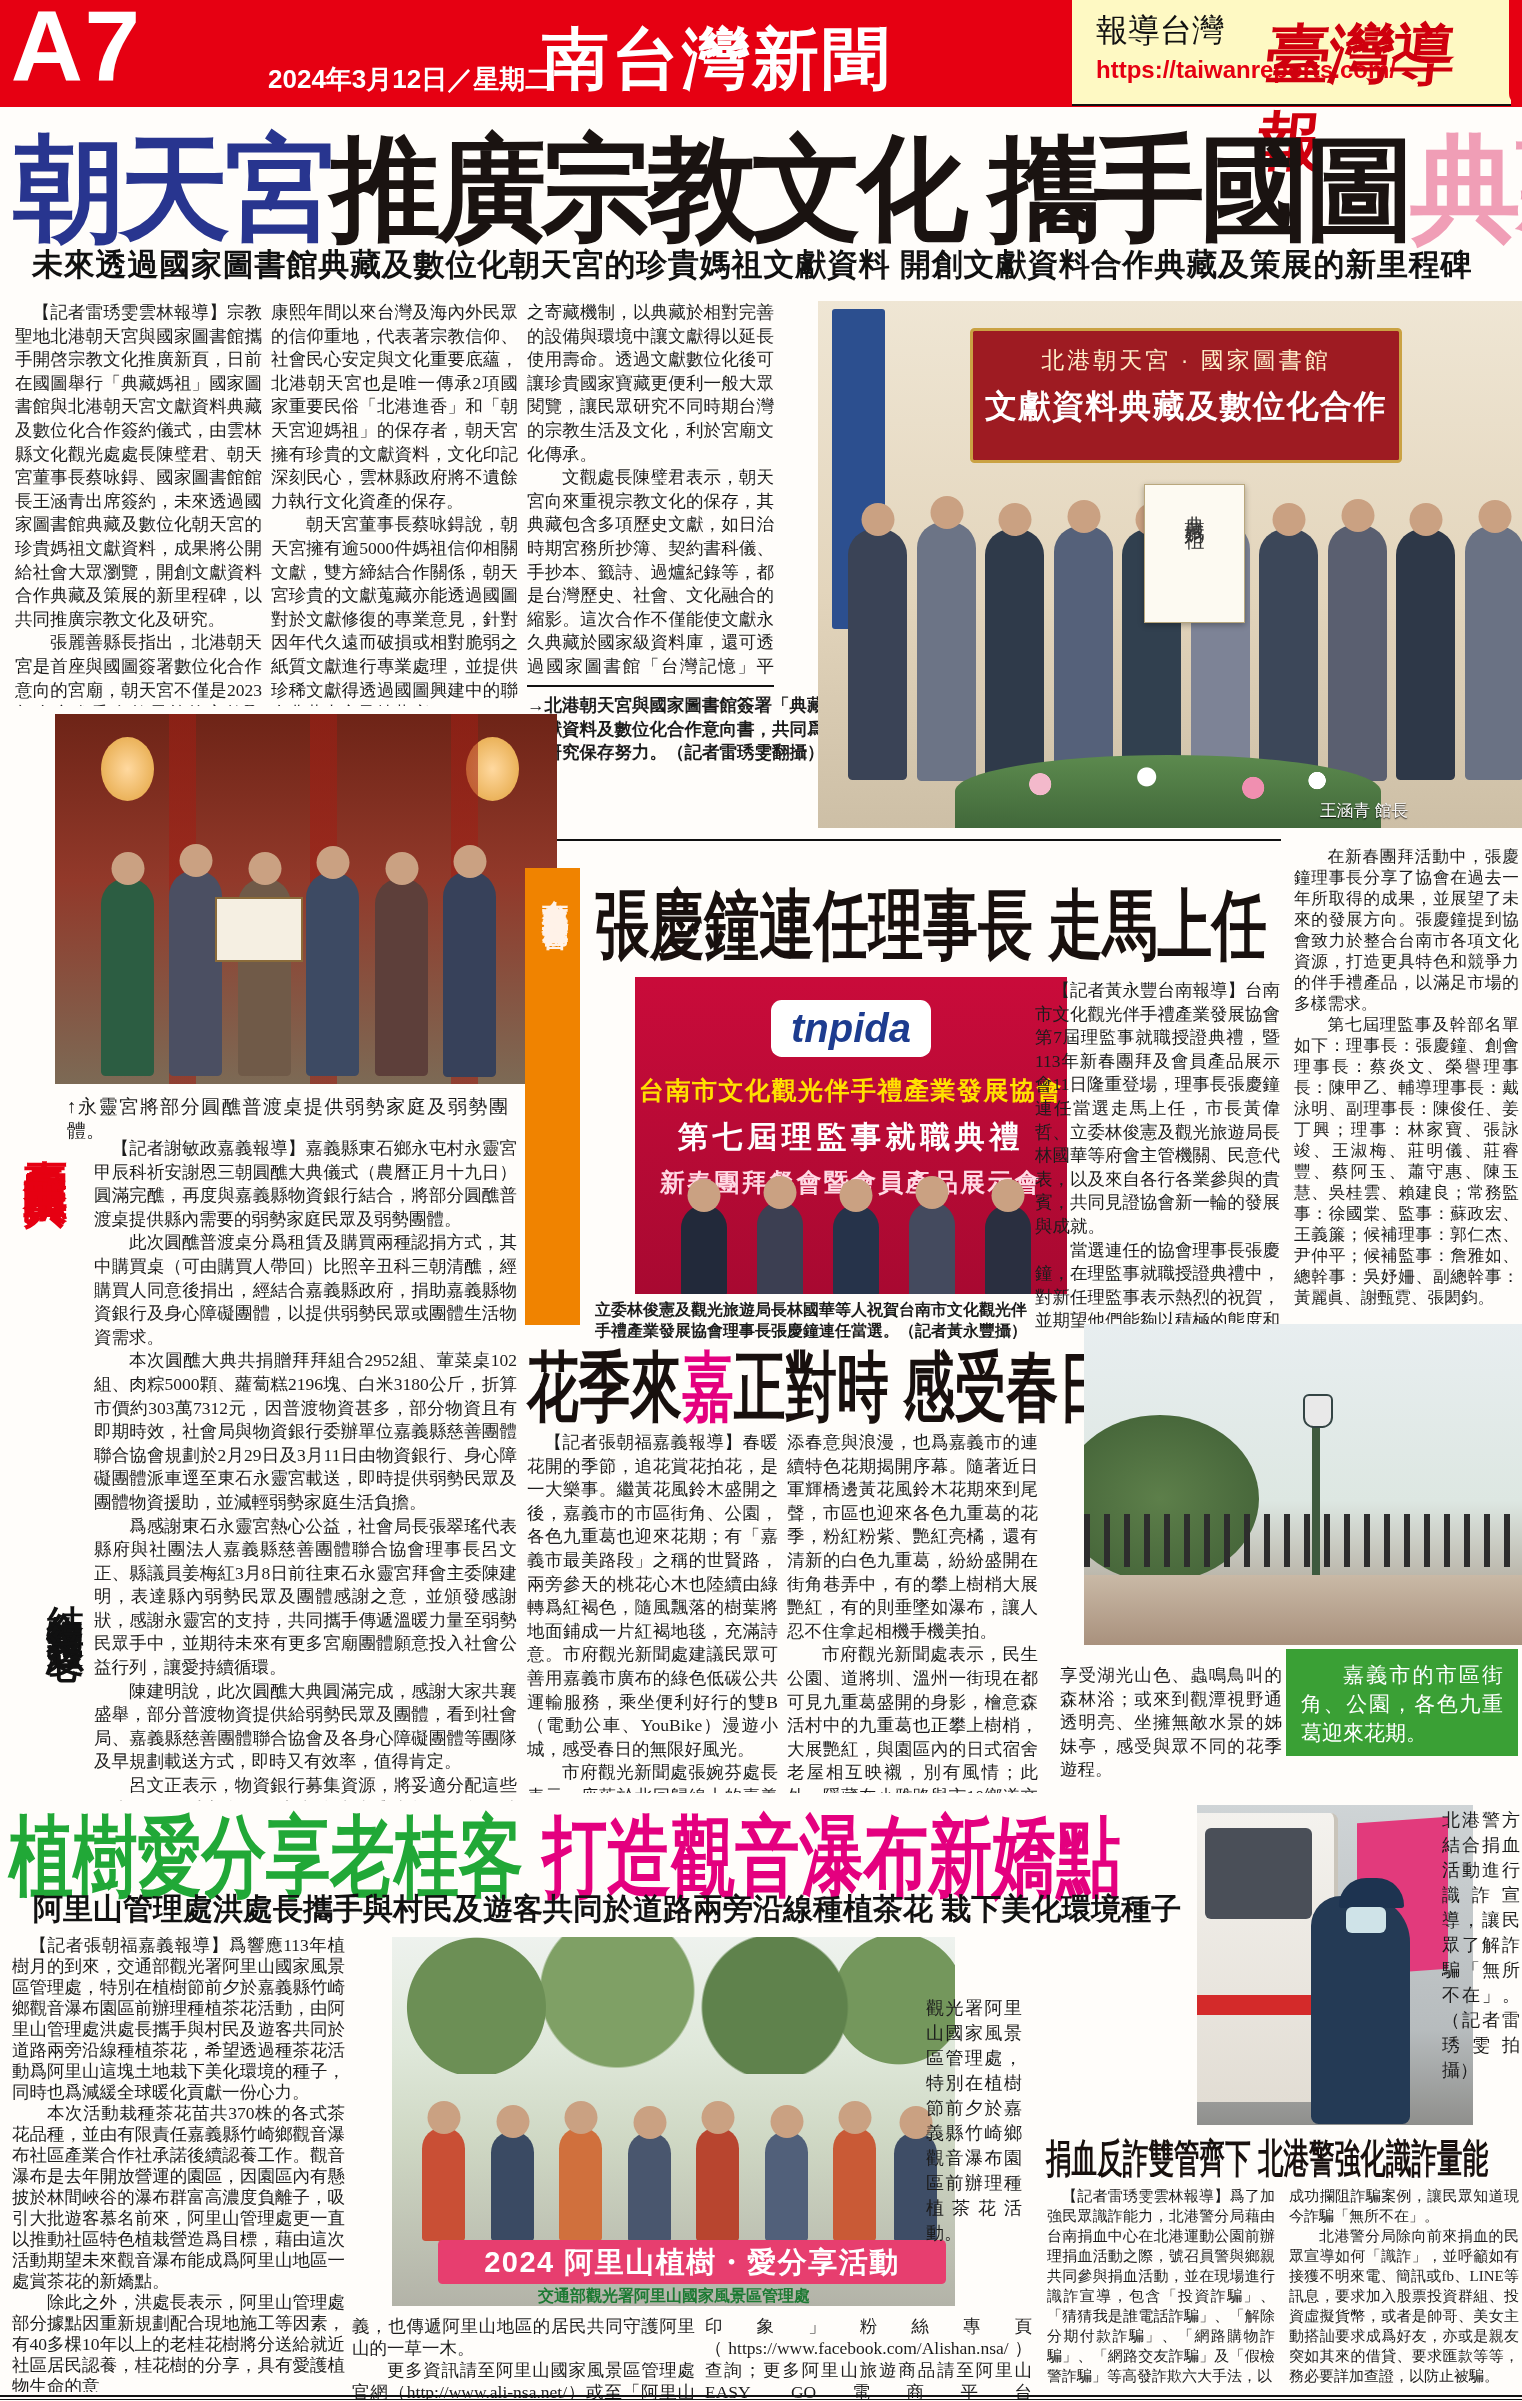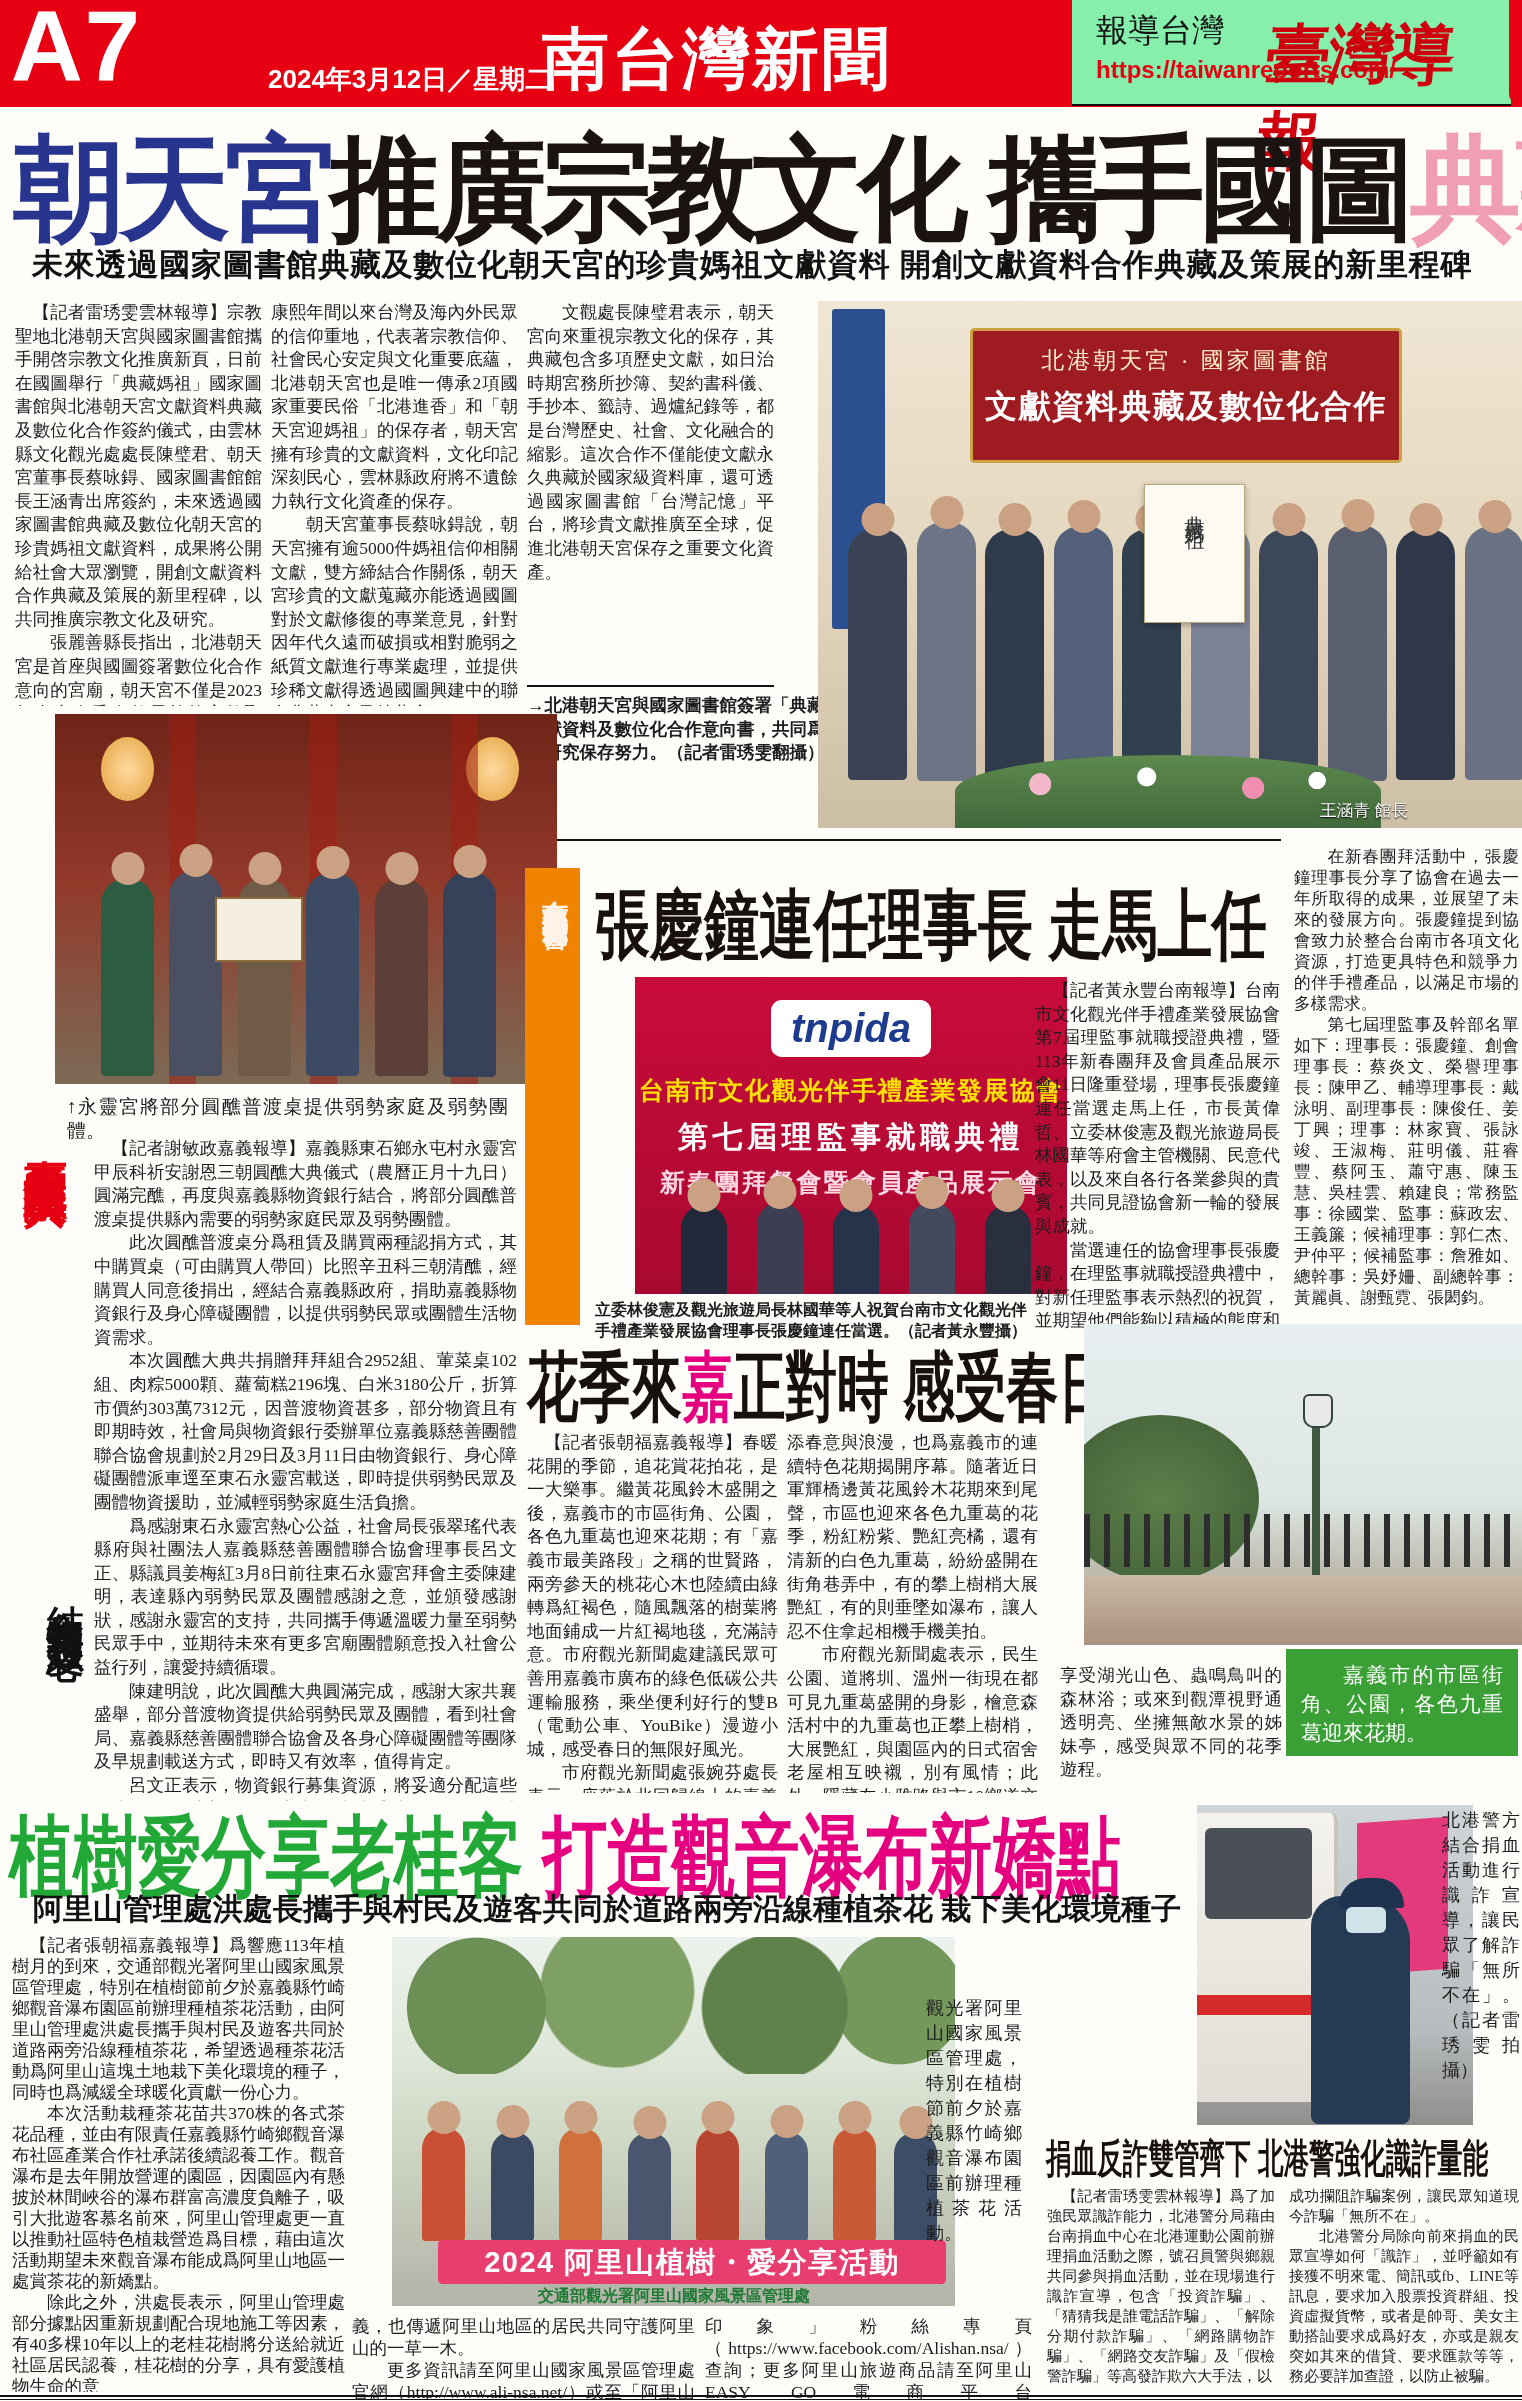--- a/index.html
+++ b/index.html
@@ -25,21 +25,21 @@
 </style>
 </head>
 <body>
 
 <div class="page">
 
   <div class="abs" style="left:0;top:0;width:1522px;height:107px;background:#e60012;">
     <div class="abs sans" style="left:10.7px;top:-10.7px;font-size:100px;font-weight:bold;color:#fff;letter-spacing:1.5px;">A7</div>
     <div class="abs sans" style="left:268px;top:62px;font-size:26px;font-weight:bold;color:#fff;">2024年3月12日／星期二</div>
     <div class="abs sans" style="left:542px;top:13.7px;font-size:67px;font-weight:bold;color:#ffffff;letter-spacing:3px;">南台灣新聞</div>
-    <div class="abs" style="left:1072px;top:0;width:439px;height:104px;background:#86efac;border-bottom:2.3px solid #111;">
+    <div class="abs" style="left:1072px;top:0;width:439px;height:104px;background:#fef9c3;border-bottom:2.3px solid #111;">
       <div class="abs sans" style="left:24px;top:9px;font-size:32px;color:#111;">報導台灣</div>
       <div class="abs sans" style="left:24px;top:56px;font-size:24px;font-weight:bold;color:#e60012;">https://taiwanreports.com/</div>
       <div class="abs" style="left:190px;top:10.7px;font-size:64px;font-weight:bold;color:#cf000e;
                   font-family:'DejaVu Serif','Liberation Serif',serif;letter-spacing:-1.5px;transform:skewX(-6deg);">臺灣導報</div>
     </div>
     <div class="abs" style="left:1509px;top:0;width:13.7px;height:107px;background:#e60012;border-radius:0 0 0 20px;"></div>
   </div>
 
   <div class="abs headline" style="left:13.7px;top:113px;font-size:114px;letter-spacing:-5.3px;transform:scaleX(0.97);transform-origin:left;">
     <span style="color:#28358f;">朝天宮</span><span style="color:#1a1311;">推廣宗教文化 攜手國圖</span><span style="color:#f09eb6;">典藏媽祖</span>
@@ -48,20 +48,21 @@
 
   <div class="abs col b23" style="left:15px;top:301px;width:247px;height:405px;">
     <p class="lead">【記者雷琇雯雲林報導】宗教聖地北港朝天宮與國家圖書館攜手開啓宗教文化推廣新頁，日前在國圖舉行「典藏媽祖」國家圖書館與北港朝天宮文獻資料典藏及數位化合作簽約儀式，由雲林縣文化觀光處處長陳璧君、朝天宮董事長蔡咏鍀、國家圖書館館長王涵青出席簽約，未來透過國家圖書館典藏及數位化朝天宮的珍貴媽祖文獻資料，成果將公開給社會大眾瀏覽，開創文獻資料合作典藏及策展的新里程碑，以共同推廣宗教文化及研究。</p>
     <p>張麗善縣長指出，北港朝天宮是首座與國圖簽署數位化合作意向的宮廟，朝天宮不僅是2023年全台進香人數居首的宗教聖地，更是清朝</p>
   </div>
   <div class="abs col b23" style="left:271px;top:301px;width:247px;height:405px;">
     <p class="cont">康熙年間以來台灣及海內外民眾的信仰重地，代表著宗教信仰、社會民心安定與文化重要底蘊，北港朝天宮也是唯一傳承2項國家重要民俗「北港進香」和「朝天宮迎媽祖」的保存者，朝天宮擁有珍貴的文獻資料，文化印記深刻民心，雲林縣政府將不遺餘力執行文化資產的保存。</p>
     <p>朝天宮董事長蔡咏鍀說，朝天宮擁有逾5000件媽祖信仰相關文獻，雙方締結合作關係，朝天宮珍貴的文獻蒐藏亦能透過國圖對於文獻修復的專業意見，針對因年代久遠而破損或相對脆弱之紙質文獻進行專業處理，並提供珍稀文獻得透過國圖興建中的聯合典藏中心及特藏庫</p>
   </div>
   <div class="abs col b23" style="left:527px;top:301px;width:247px;height:379px;">
+    <p class="cont">之寄藏機制，以典藏於相對完善的設備與環境中讓文獻得以延長使用壽命。透過文獻數位化後可讓珍貴國家寶藏更便利一般大眾閱覽，讓民眾研究不同時期台灣的宗教生活及文化，利於宮廟文化傳承。</p>
     <p>文觀處長陳璧君表示，朝天宮向來重視宗教文化的保存，其典藏包含多項歷史文獻，如日治時期宮務所抄簿、契約書科儀、手抄本、籤詩、過爐紀錄等，都是台灣歷史、社會、文化融合的縮影。這次合作不僅能使文獻永久典藏於國家級資料庫，還可透過國家圖書館「台灣記憶」平台，將珍貴文獻推廣至全球，促進北港朝天宮保存之重要文化資產。</p>
   </div>
   <div class="abs rule" style="left:527px;top:685px;width:247px;height:1.5px;"></div>
   <div class="abs caption" style="left:527px;top:694px;width:350px;height:139px;font-weight:bold;">→北港朝天宮與國家圖書館簽署「典藏媽祖」文獻資料及數位化合作意向書，共同爲宗教文化研究保存努力。（記者雷琇雯翻攝）</div>
   <div class="abs rule" style="left:527px;top:839px;width:754px;height:1.5px;"></div>
 
   <div class="abs photo" style="left:778px;top:301px;width:741px;height:527px;background:linear-gradient(#efe6d4 0%,#e3d5bc 55%,#cdbfa6 100%);">
     <div class="abs" style="left:13.7px;top:7.6px;width:53px;height:320px;background:#2c4f8f;border-radius:3px;"></div>
     <div class="abs" style="left:152px;top:27px;width:426px;height:129px;background:#9e1b22;border:3.8px solid #caa243;border-radius:4.6px;text-align:center;color:#ffefc9;">
       <div class="sans" style="margin-top:13.7px;font-size:23px;letter-spacing:3px;">北港朝天宮 · 國家圖書館</div>

